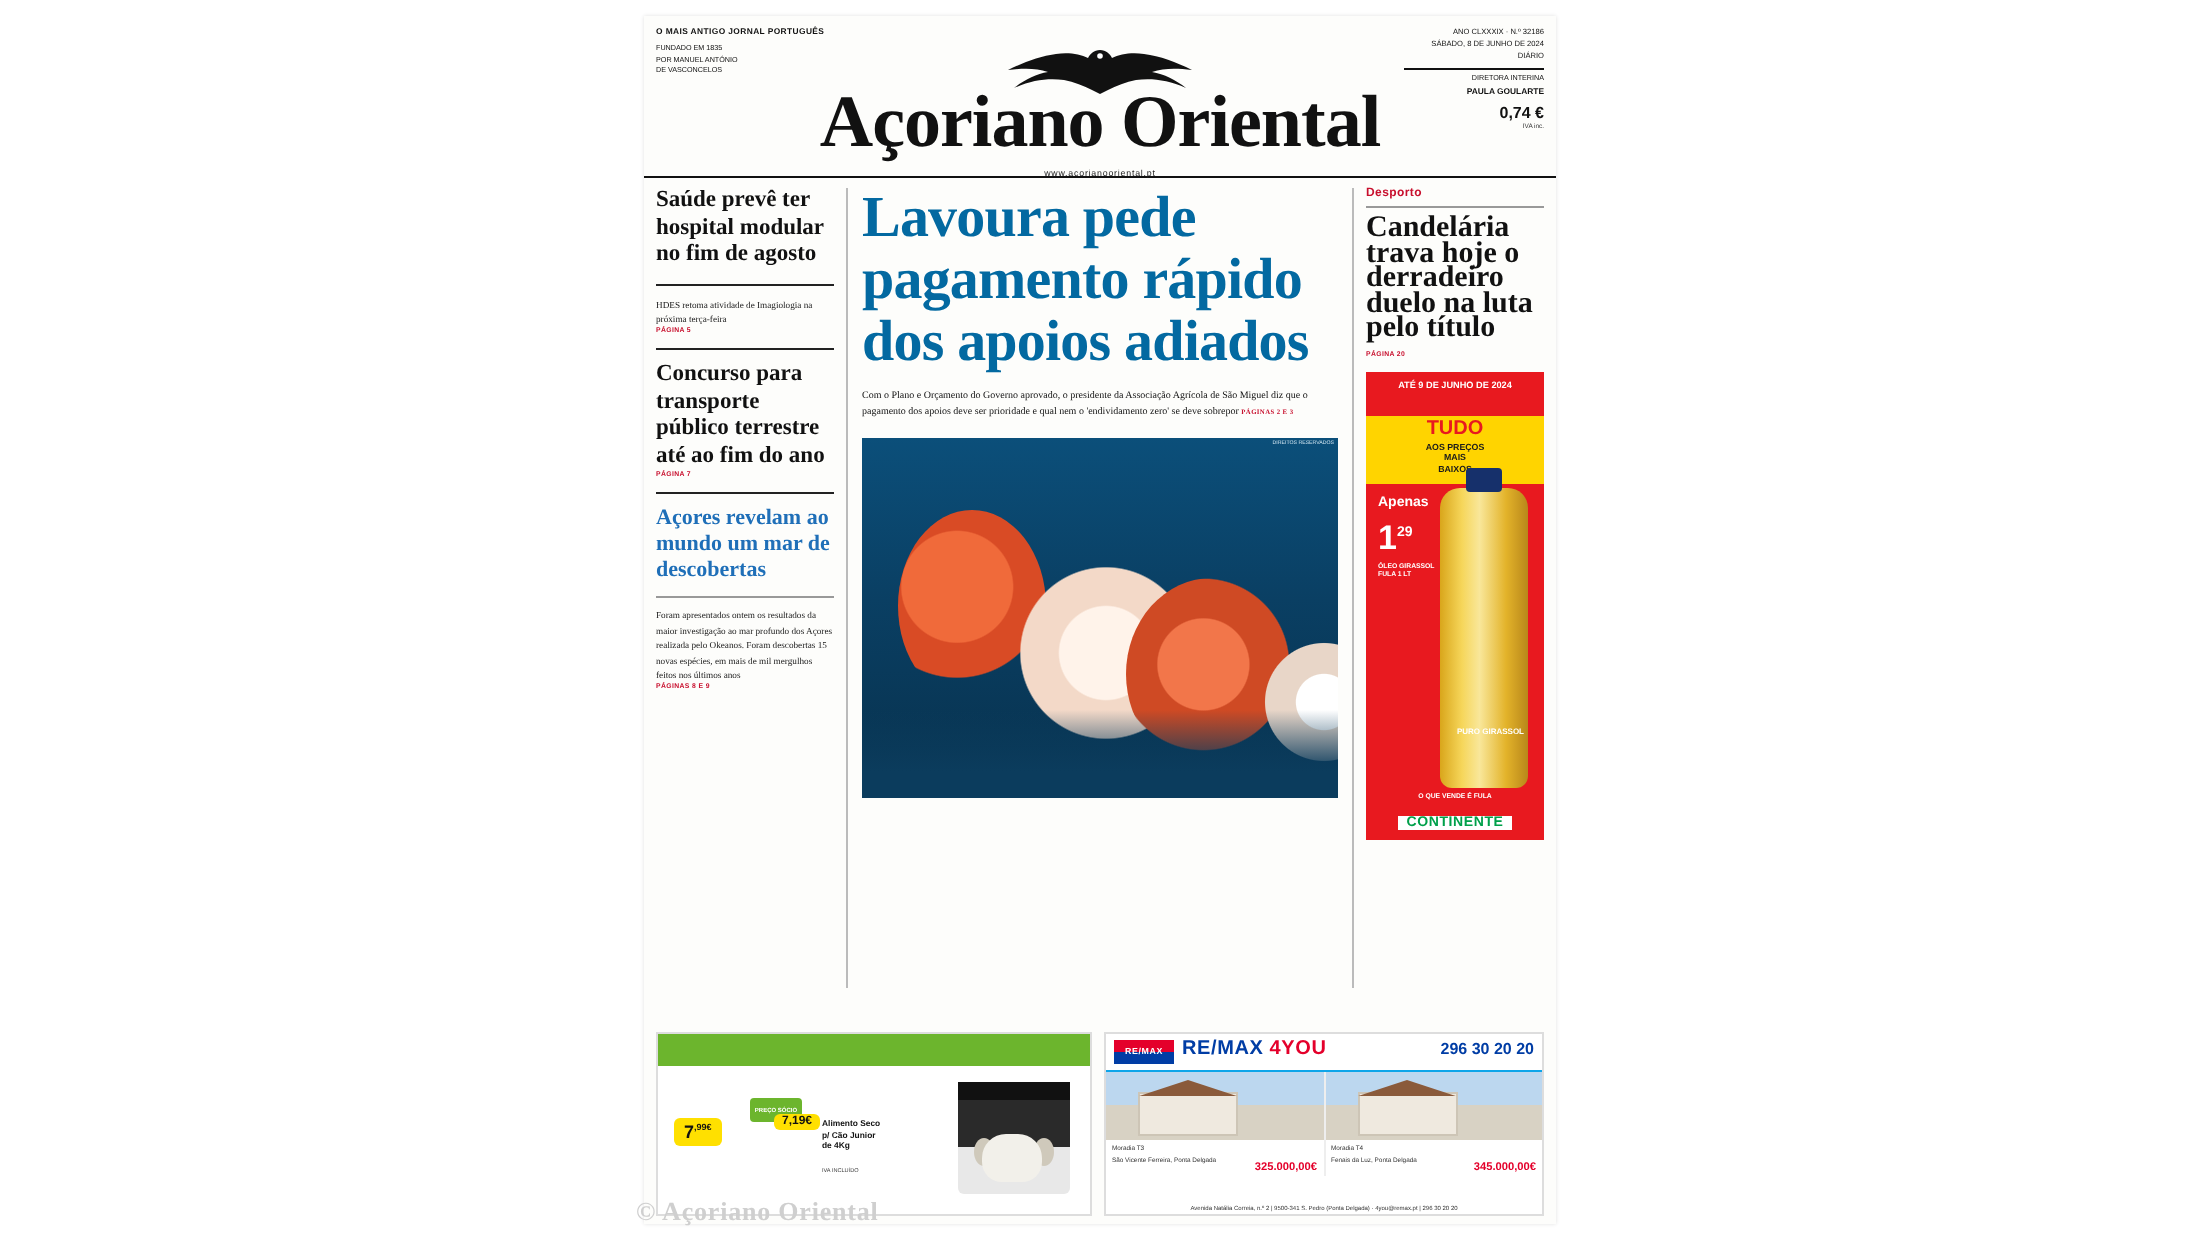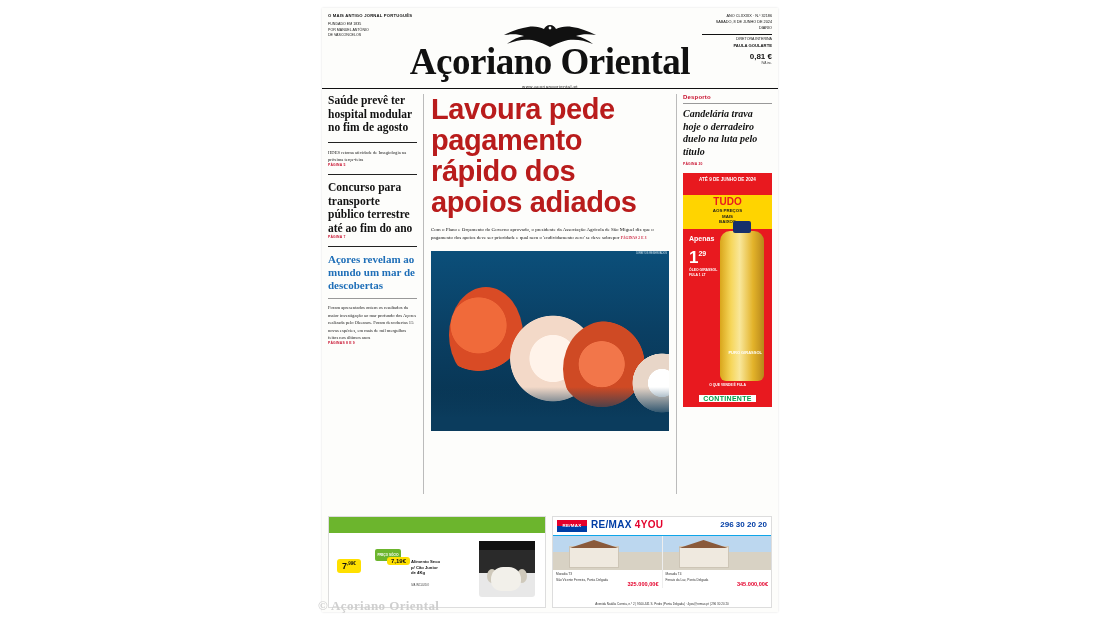--- a/index.html
+++ b/index.html
@@ -51,34 +51,34 @@
   .hl-left{font-size:11.5px;line-height:13.5px;}
   .body-s{font-size:4.6px;line-height:7.4px;color:#1a1a1a;font-family:"Liberation Serif",serif;}
   .pag{font-size:3.4px;font-weight:bold;color:#c8102e;letter-spacing:.2px;}
   .rule{border-top:1px solid #222;margin:7px 0 6px 0;}
   .rule-thin{border-top:1px solid #999;margin:6px 0 5px 0;}
 
   .hl-blue{color:#1f6fb8;font-size:11px;line-height:13px;font-family:"Liberation Serif",serif;font-weight:bold;}
 
   
   .main-hl{
-    font-family:Liberation Sans, sans-serif;font-weight:bold;color:#b91c1c;
+    font-family:Liberation Serif, serif;font-weight:bold;color:#0369a1;
     font-size:29px;line-height:31px;letter-spacing:-0.4px;
   }
   .lede{font-size:5px;line-height:7.6px;color:#111;font-family:"Liberation Serif",serif;margin-top:8px;}
 
   .photo{
     position:relative;margin-top:9px;height:180px;border:0;overflow:hidden;
     background:linear-gradient(180deg,#0b4f7a 0%,#0a3f63 45%,#07314d 100%);
   }
   .photo .credit{position:absolute;right:2px;top:1px;font-size:2.6px;color:#cfe4f0;}
 
   
   .kicker{font-size:6px;font-weight:bold;color:#c8102e;font-family:"Liberation Sans",sans-serif;letter-spacing:.2px;}
-  .hl-right{font-size:10px;line-height:12.5px;font-style:italic;}
+  .hl-right{font-size:15px;line-height:12.5px;}
 
   
   .ad-fula{
     position:relative;margin-top:7px;height:234px;background:#e8191f;overflow:hidden;
   }
   .fula-top{position:absolute;left:0;right:0;top:4px;text-align:center;color:#fff;font-size:4.6px;font-weight:bold;line-height:6px;}
   .fula-yellowband{position:absolute;left:0;right:0;top:22px;height:34px;background:#ffd400;}
   .fula-tudo{position:absolute;left:0;right:0;top:23px;text-align:center;font-size:10px;font-weight:bold;color:#e8191f;}
   .fula-sub{position:absolute;left:0;right:0;top:35px;text-align:center;font-size:4.4px;font-weight:bold;color:#1b1b1b;line-height:5.6px;}
   .fula-apenas{position:absolute;left:6px;top:62px;color:#fff;font-size:7px;font-weight:bold;}
@@ -167,21 +167,21 @@
         <div class="site">www.acorianooriental.pt</div>
       </div>
 
       <div class="mh-right">
         <div class="issue">ANO CLXXXIX · N.º 32186</div>
         <div class="issue">SÁBADO, 8 DE JUNHO DE 2024</div>
         <div class="issue">DIÁRIO</div>
         <div class="sep"></div>
         <div class="dir">DIRETORA INTERINA</div>
         <div class="dirname">PAULA GOULARTE</div>
-        <div class="price">0,81 €</div>
+        <div class="price">0,74 €</div>
         <div class="priceiva">IVA inc.</div>
       </div>
     </div>
 
     <div class="cols">
 
       <div class="col-left">
         <div class="hl hl-left">Saúde prevê ter hospital modular no fim de agosto</div>
         <div class="rule"></div>
         <div class="body-s">HDES retoma atividade de Imagiologia na próxima terça-feira</div>

